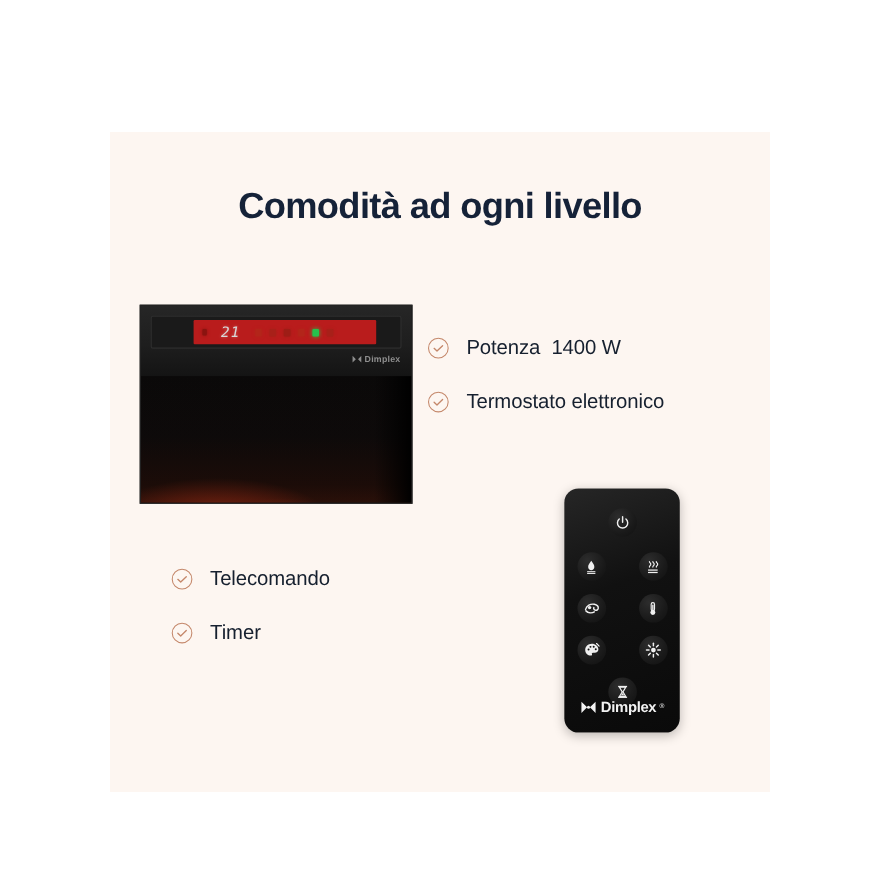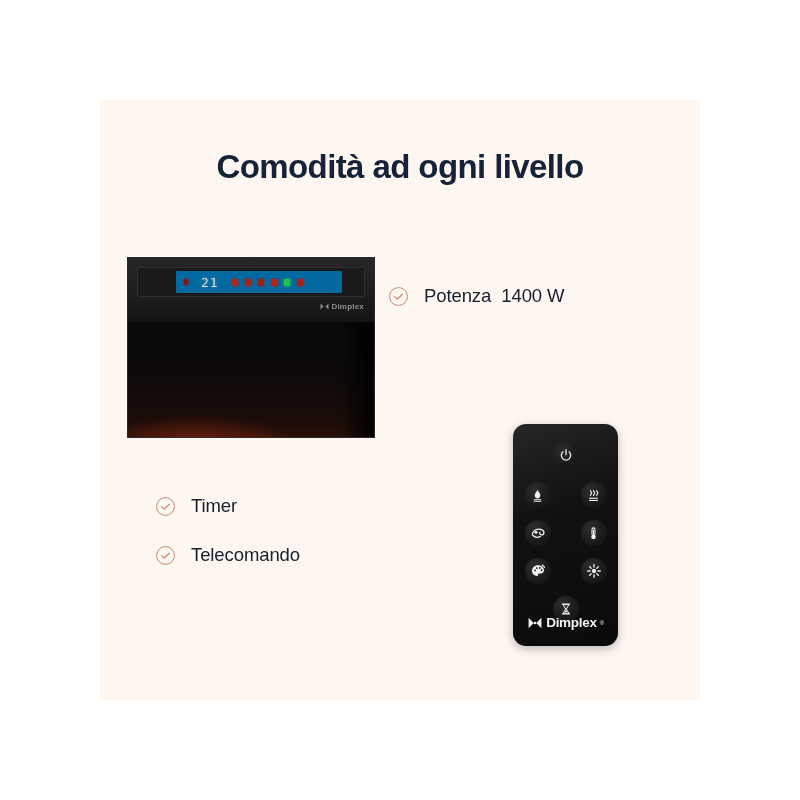--- a/index.html
+++ b/index.html
@@ -10,20 +10,21 @@
     background: #ffffff;
     font-family: "Liberation Sans", sans-serif;
     overflow: hidden;
   }
 
   #page {
     position: relative;
     width: 800px;
     height: 708px;
     background: #ffffff;
+    margin-top: 20px;
   }
 
   
   .card {
     position: absolute;
     left: 100px;
     top: 100px;
     width: 600px;
     height: 600px;
     background: #fdf6f1;
@@ -70,26 +71,27 @@
     background: #1a1a1a;
     border-radius: 2px;
     border: 1px solid #2e2e2e;
   }
   .fp-display {
     position: absolute;
     left: 38px;
     top: 3px;
     right: 22px;
     bottom: 3px;
-    background: #0369a1;
+    background: #b91c1c;
     border-radius: 1px;
     display: flex;
     align-items: center;
     gap: 7px;
     padding-left: 8px;
+    font-style: italic;
   }
   .fp-led {
     width: 4px;
     height: 6px;
     border-radius: 1px;
     flex: 0 0 auto;
   }
   .fp-digits {
     color: #d8d8d8;
     font-family: "DejaVu Sans Mono", monospace;
@@ -249,38 +251,45 @@
     <div class="feature-list right">
 
       <div class="feature-item">
         <svg class="check-icon" viewBox="0 0 24 24">
           <circle cx="12" cy="12" r="10.2" fill="none" stroke="#c4876a" stroke-width="1.1"></circle>
           <path d="M7.6 12.2 L10.6 15 L16.4 9.4" fill="none" stroke="#c4876a" stroke-width="1.4" stroke-linecap="round" stroke-linejoin="round"></path>
         </svg>
         <span class="feature-label">Potenza  1400 W</span>
       </div>
 
-    </div>
-
-    <div class="feature-list left">
-
       <div class="feature-item">
         <svg class="check-icon" viewBox="0 0 24 24">
           <circle cx="12" cy="12" r="10.2" fill="none" stroke="#c4876a" stroke-width="1.1"></circle>
           <path d="M7.6 12.2 L10.6 15 L16.4 9.4" fill="none" stroke="#c4876a" stroke-width="1.4" stroke-linecap="round" stroke-linejoin="round"></path>
         </svg>
-        <span class="feature-label">Timer</span>
-      </div>
+        <span class="feature-label">Termostato elettronico</span>
+      </div>
+    </div>
+
+    <div class="feature-list left">
 
       <div class="feature-item">
         <svg class="check-icon" viewBox="0 0 24 24">
           <circle cx="12" cy="12" r="10.2" fill="none" stroke="#c4876a" stroke-width="1.1"></circle>
           <path d="M7.6 12.2 L10.6 15 L16.4 9.4" fill="none" stroke="#c4876a" stroke-width="1.4" stroke-linecap="round" stroke-linejoin="round"></path>
         </svg>
         <span class="feature-label">Telecomando</span>
+      </div>
+
+      <div class="feature-item">
+        <svg class="check-icon" viewBox="0 0 24 24">
+          <circle cx="12" cy="12" r="10.2" fill="none" stroke="#c4876a" stroke-width="1.1"></circle>
+          <path d="M7.6 12.2 L10.6 15 L16.4 9.4" fill="none" stroke="#c4876a" stroke-width="1.4" stroke-linecap="round" stroke-linejoin="round"></path>
+        </svg>
+        <span class="feature-label">Timer</span>
       </div>
     </div>
 
     <div class="remote">
       <div class="rm-grid">
 
         <div class="rm-row single" style="margin-top:18px;">
           <div class="rm-btn">
             <svg width="14" height="14" viewBox="0 0 24 24">
               <path d="M12 3 L12 11.5" fill="none" stroke="#f0f0f0" stroke-width="2.2" stroke-linecap="round"></path>

